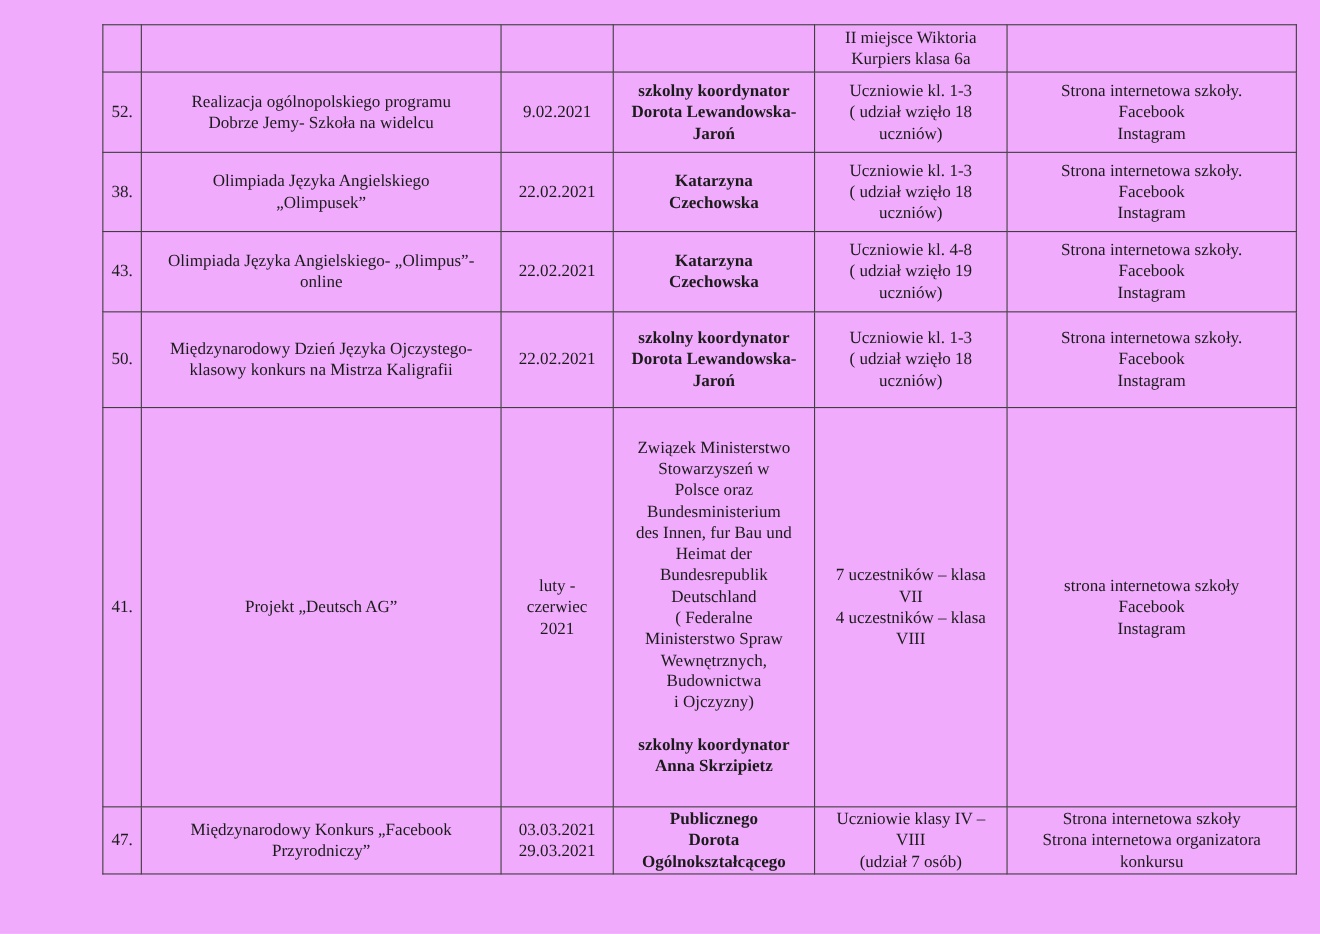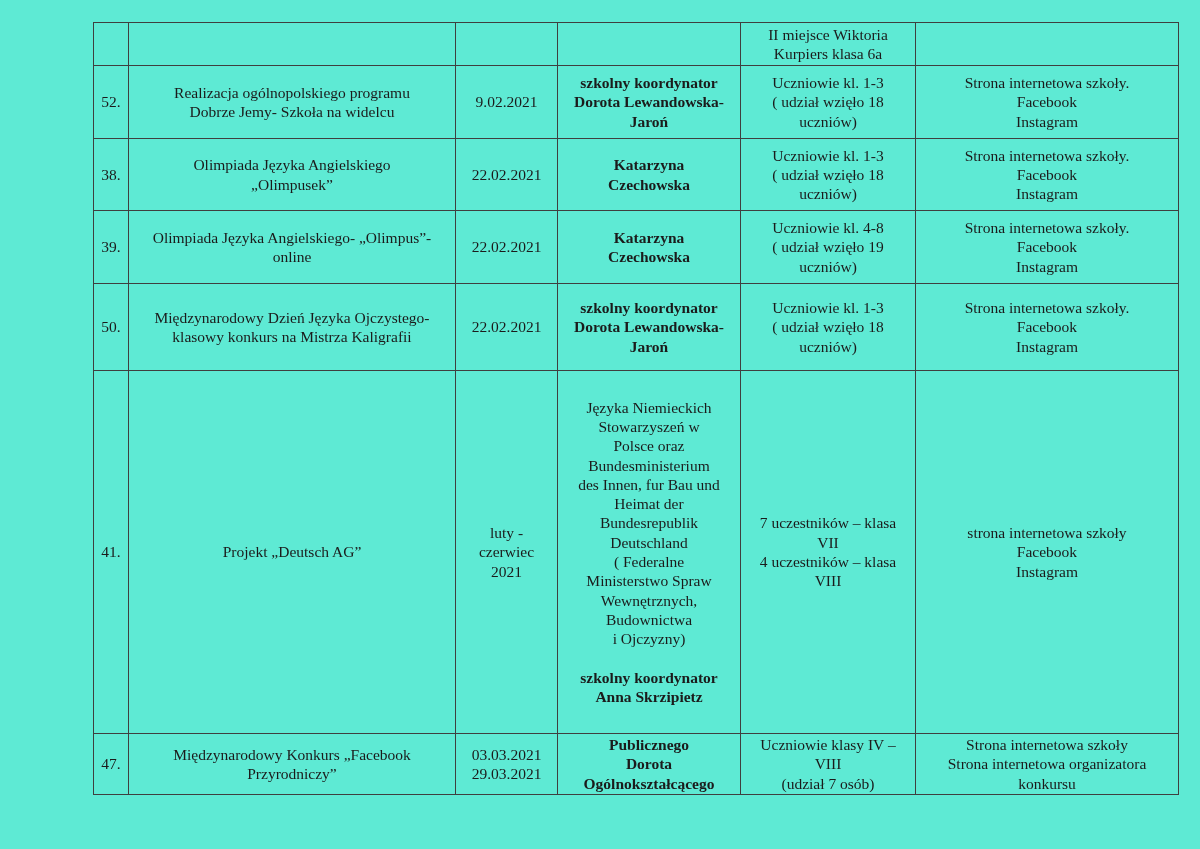--- a/index.html
+++ b/index.html
@@ -10,21 +10,21 @@
   body {
     width: 1200px;
     height: 849px;
     position: relative;
     font-family: "Liberation Serif", "DejaVu Serif", serif;
     color: #1b1b1b;
   }
   .sheet {
     position: absolute;
     inset: 0;
-    background: #5eead4;
+    background: #f0abfc;
     overflow: hidden;
   }
   table.events {
     position: absolute;
     left: 93px;
     top: 22px;
     width: 1085px;
     border-collapse: collapse;
     table-layout: fixed;
     font-size: 15.5px;
@@ -93,21 +93,21 @@
 Czechowska</td>
       <td>Uczniowie kl. 1-3
 ( udział wzięło 18
 uczniów)</td>
       <td>Strona internetowa szkoły.
 Facebook
 Instagram</td>
     </tr>
 
     <tr style="height:73px">
-      <td>39.</td>
+      <td>43.</td>
       <td class="al">Olimpiada Języka Angielskiego- „Olimpus”-
 online</td>
       <td>22.02.2021</td>
       <td class="b">Katarzyna
 Czechowska</td>
       <td>Uczniowie kl. 4-8
 ( udział wzięło 19
 uczniów)</td>
       <td>Strona internetowa szkoły.
 Facebook
@@ -130,21 +130,21 @@
 Instagram</td>
     </tr>
 
     <tr style="height:363px">
       <td>41.</td>
       <td>Projekt „Deutsch AG”</td>
       <td>luty -
 czerwiec
 2021</td>
       <td>
-        <span class="blk">Języka Niemieckich
+        <span class="blk">Związek Ministerstwo
 Stowarzyszeń w
 Polsce oraz
 Bundesministerium
 des Innen, fur Bau und
 Heimat der
 Bundesrepublik
 Deutschland
 ( Federalne
 Ministerstwo Spraw
 Wewnętrznych,

